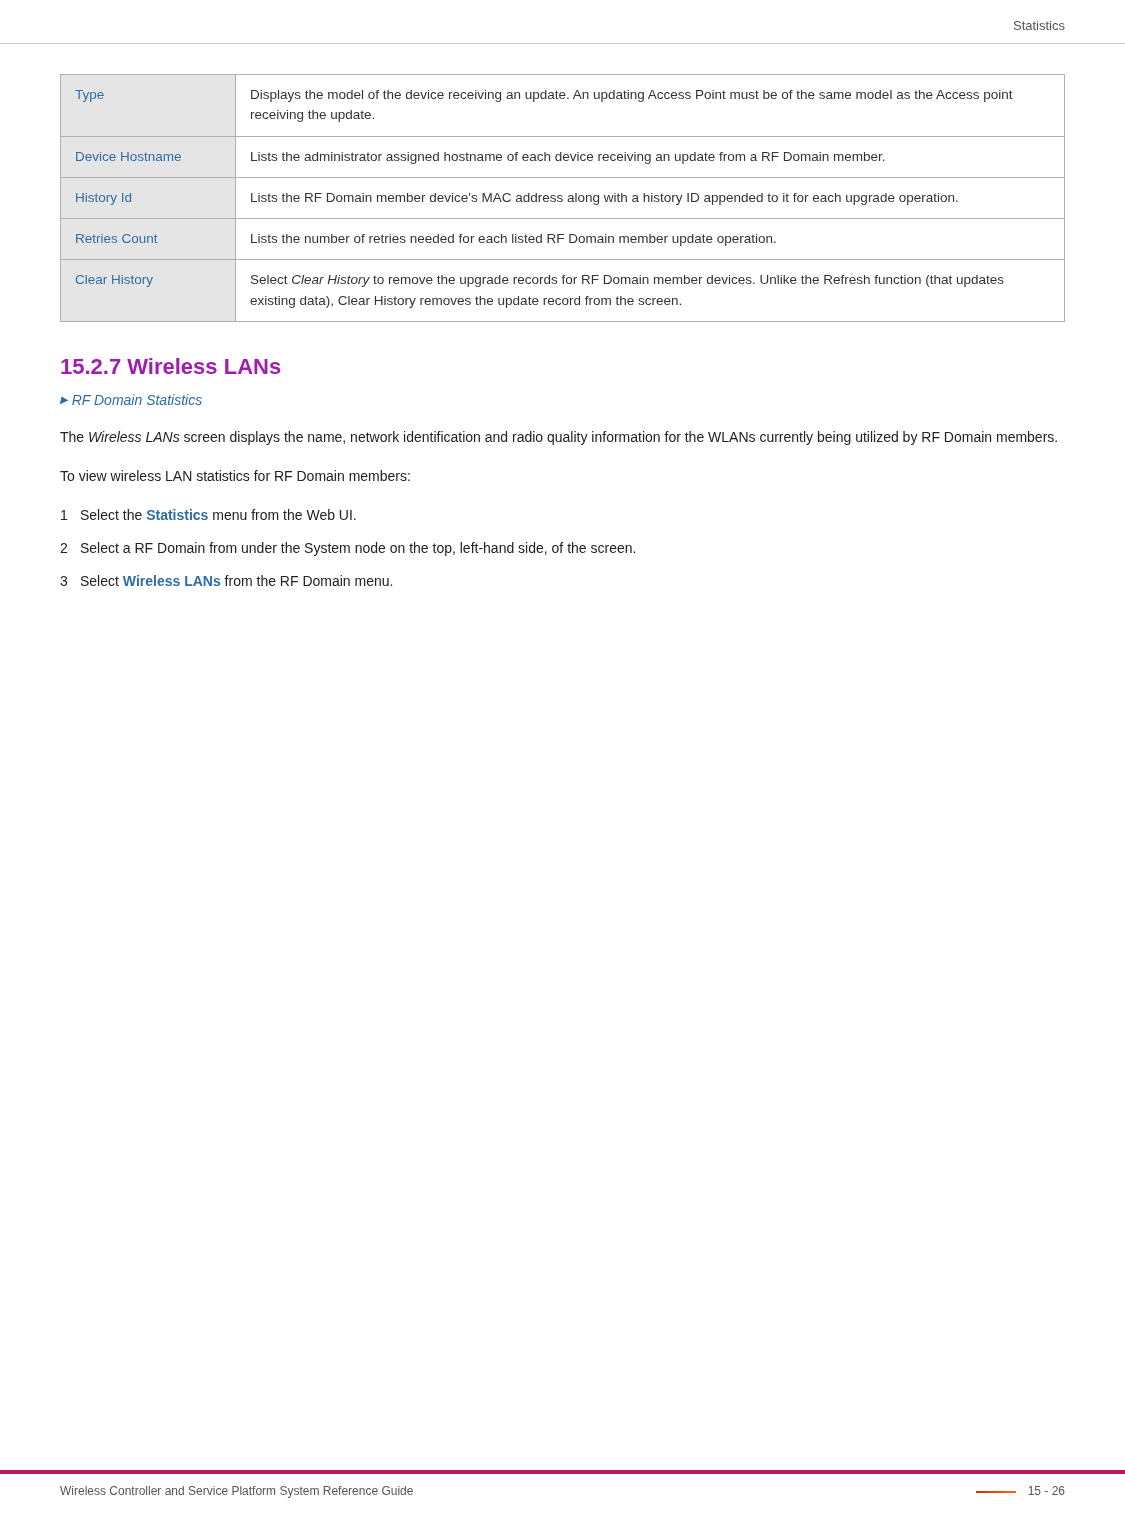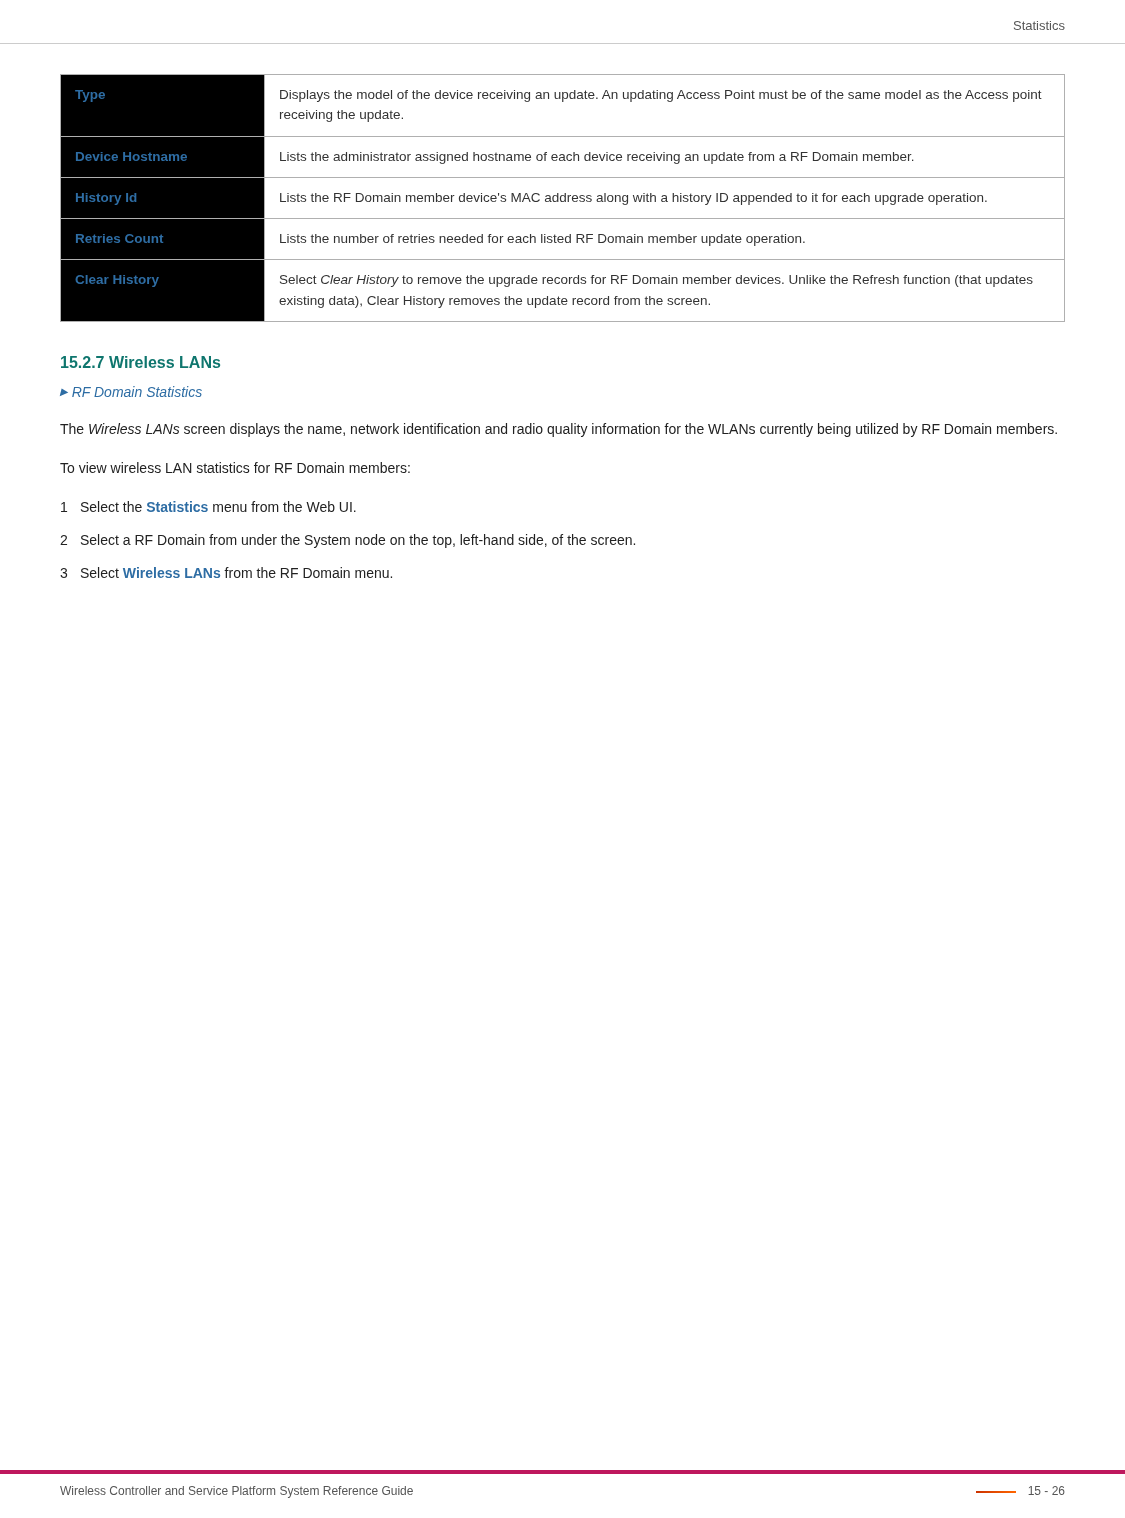--- a/index.html
+++ b/index.html
@@ -39,36 +39,36 @@
     }
 
     .info-table td {
       border: 1px solid #b0b0b0;
       padding: 10px 14px;
       vertical-align: top;
       line-height: 1.5;
     }
 
     .info-table td:first-child {
-      width: 204px;
-      font-weight: bold;
-      color: #2e6da4;
-      background: #000000;
+      width: 175px;
+      font-weight: normal;
+      color: #2e6da4;
+      background: #e5e5e5;
       white-space: nowrap;
     }
 
     .info-table td:last-child {
       color: #333;
     }
 
     
     .section-heading {
-      font-size: 16px;
+      font-size: 22px;
       font-weight: bold;
-      color: #0f766e;
+      color: #a21caf;
       margin-bottom: 12px;
       margin-top: 8px;
     }
 
     
     .rf-domain-link {
       color: #2e6da4;
       font-style: italic;
       font-size: 14px;
       margin-bottom: 18px;

